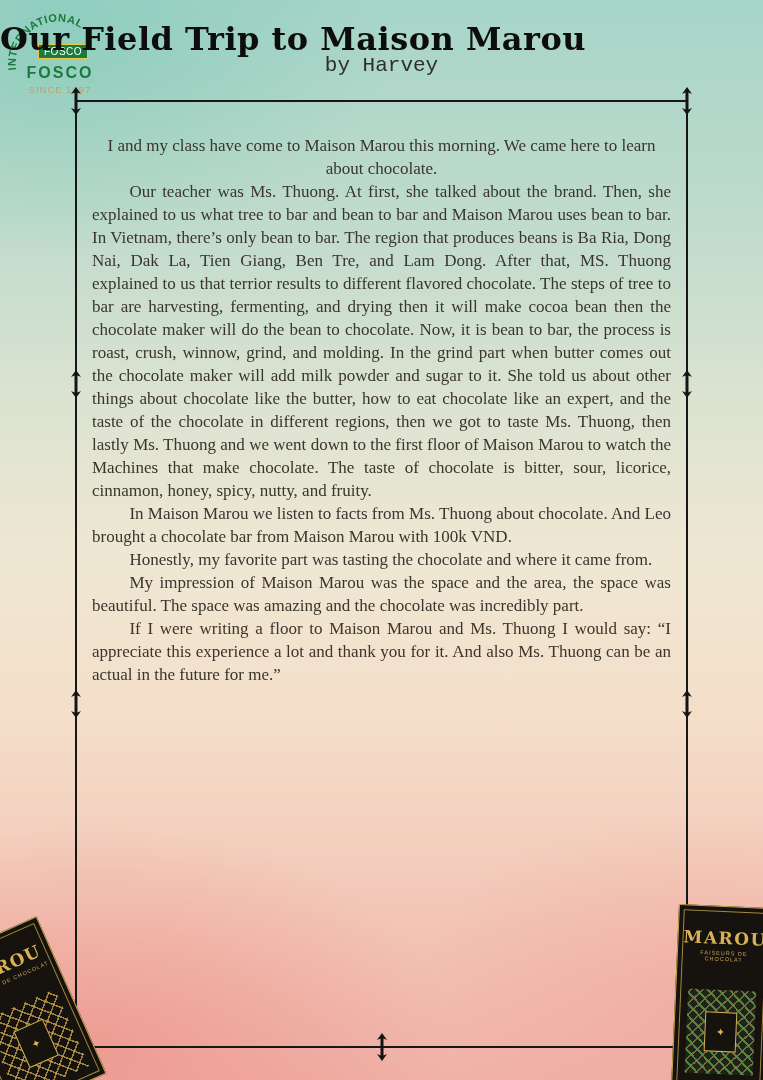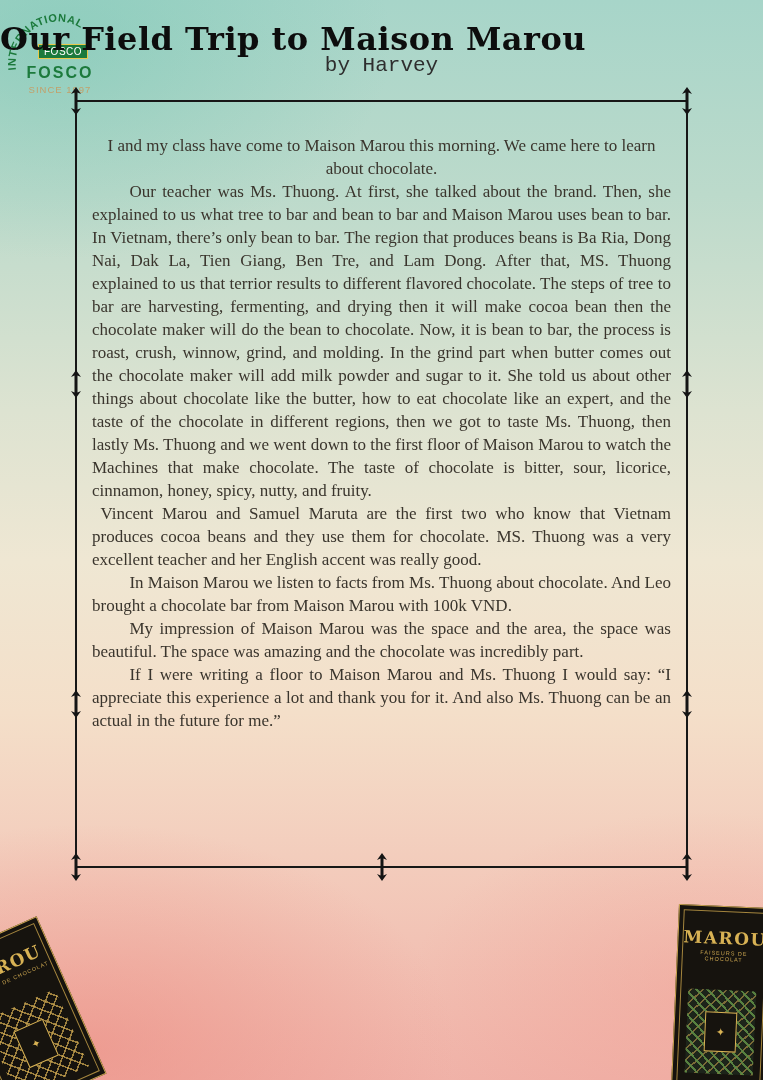--- a/index.html
+++ b/index.html
@@ -45,21 +45,21 @@
     font-weight:bold;font-size:16px;letter-spacing:2px;
   }
   .logo .since{
     position:absolute;left:10px;top:76px;width:84px;text-align:center;
     color:#c2a06a;font-family:"Liberation Sans", sans-serif;
     font-size:9.5px;letter-spacing:1px;
   }
 
   
   .frame{
-    position:absolute;left:75px;top:100px;width:613px;height:768px;
+    position:absolute;left:75px;top:100px;width:613px;height:948px;
     border:2.5px solid #171717;box-sizing:border-box;
   }
   .orn{position:absolute;width:16px;height:28px;line-height:0;}
   .orn svg{width:16px;height:28px;fill:#141414;}
   .orn.tl{left:-9px;top:-15px;}
   .orn.tr{right:-9px;top:-15px;}
   .orn.bl{left:-9px;bottom:-15px;}
   .orn.br{right:-9px;bottom:-15px;}
   .orn.lm1{left:-9px;top:268px;}
   .orn.lm2{left:-9px;top:588px;}
@@ -163,22 +163,22 @@
     <span class="orn rm2"><svg viewBox="0 0 16 28">
           <path d="M8 0 L13 7 L9.5 5.6 L9.5 22.4 L13 21 L8 28 L3 21 L6.5 22.4 L6.5 5.6 L3 7 Z"></path>
         </svg></span>
     <span class="orn bc"><svg viewBox="0 0 16 28">
           <path d="M8 0 L13 7 L9.5 5.6 L9.5 22.4 L13 21 L8 28 L3 21 L6.5 22.4 L6.5 5.6 L3 7 Z"></path>
         </svg></span>
 
     <div class="essay">
       <p class="p-center">I and my class have come to Maison Marou this morning. We came here to learn about chocolate.</p>
       <p class="p-indent">Our teacher was Ms. Thuong. At first, she talked about the brand. Then, she explained to us what tree to bar and bean to bar and Maison Marou uses bean to bar. In Vietnam, there’s only bean to bar. The region that produces beans is Ba Ria, Dong Nai, Dak La, Tien Giang, Ben Tre, and Lam Dong. After that, MS. Thuong explained to us that terrior results to different flavored chocolate. The steps of tree to bar are harvesting, fermenting, and drying then it will make cocoa bean then the chocolate maker will do the bean to chocolate. Now, it is bean to bar, the process is roast, crush, winnow, grind, and molding. In the grind part when butter comes out the chocolate maker will add milk powder and sugar to it. She told us about other things about chocolate like the butter, how to eat chocolate like an expert, and the taste of the chocolate in different regions, then we got to taste Ms. Thuong, then lastly Ms. Thuong and we went down to the first floor of Maison Marou to watch the Machines that make chocolate. The taste of chocolate is bitter, sour, licorice, cinnamon, honey, spicy, nutty, and fruity.</p>
-      <p class="p-indent-sm">Vincent Marou and Samuel Maruta are the first two who know that Vietnam produces cocoa beans and they use them for chocolate. MS. Thuong was a very excellent teacher and her English accent was really good.</p>
       <p class="p-indent">In Maison Marou we listen to facts from Ms. Thuong about chocolate. And Leo brought a chocolate bar from Maison Marou with 100k VND.</p>
+      <p class="p-indent">Honestly, my favorite part was tasting the chocolate and where it came from.</p>
       <p class="p-indent">My impression of Maison Marou was the space and the area, the space was beautiful. The space was amazing and the chocolate was incredibly part.</p>
       <p class="p-indent">If I were writing a floor to Maison Marou and Ms. Thuong I would say: “I appreciate this experience a lot and thank you for it. And also Ms. Thuong can be an actual in the future for me.”</p>
     </div>
   </div>
 
   <div class="bar bar-left">
     <div class="bar-inner">
       <div class="brand">MAROU</div>
       <div class="tagline">FAISEURS DE CHOCOLAT</div>
       <div class="pattern">

